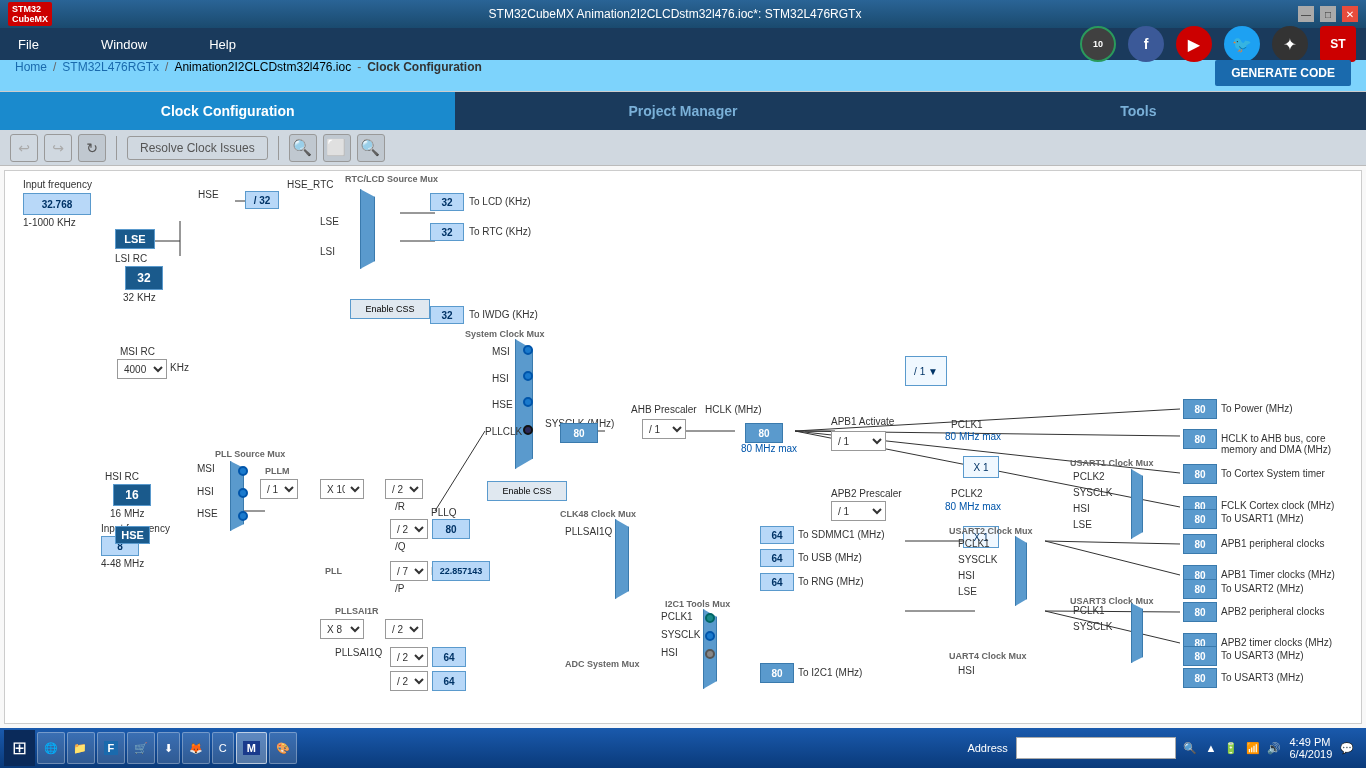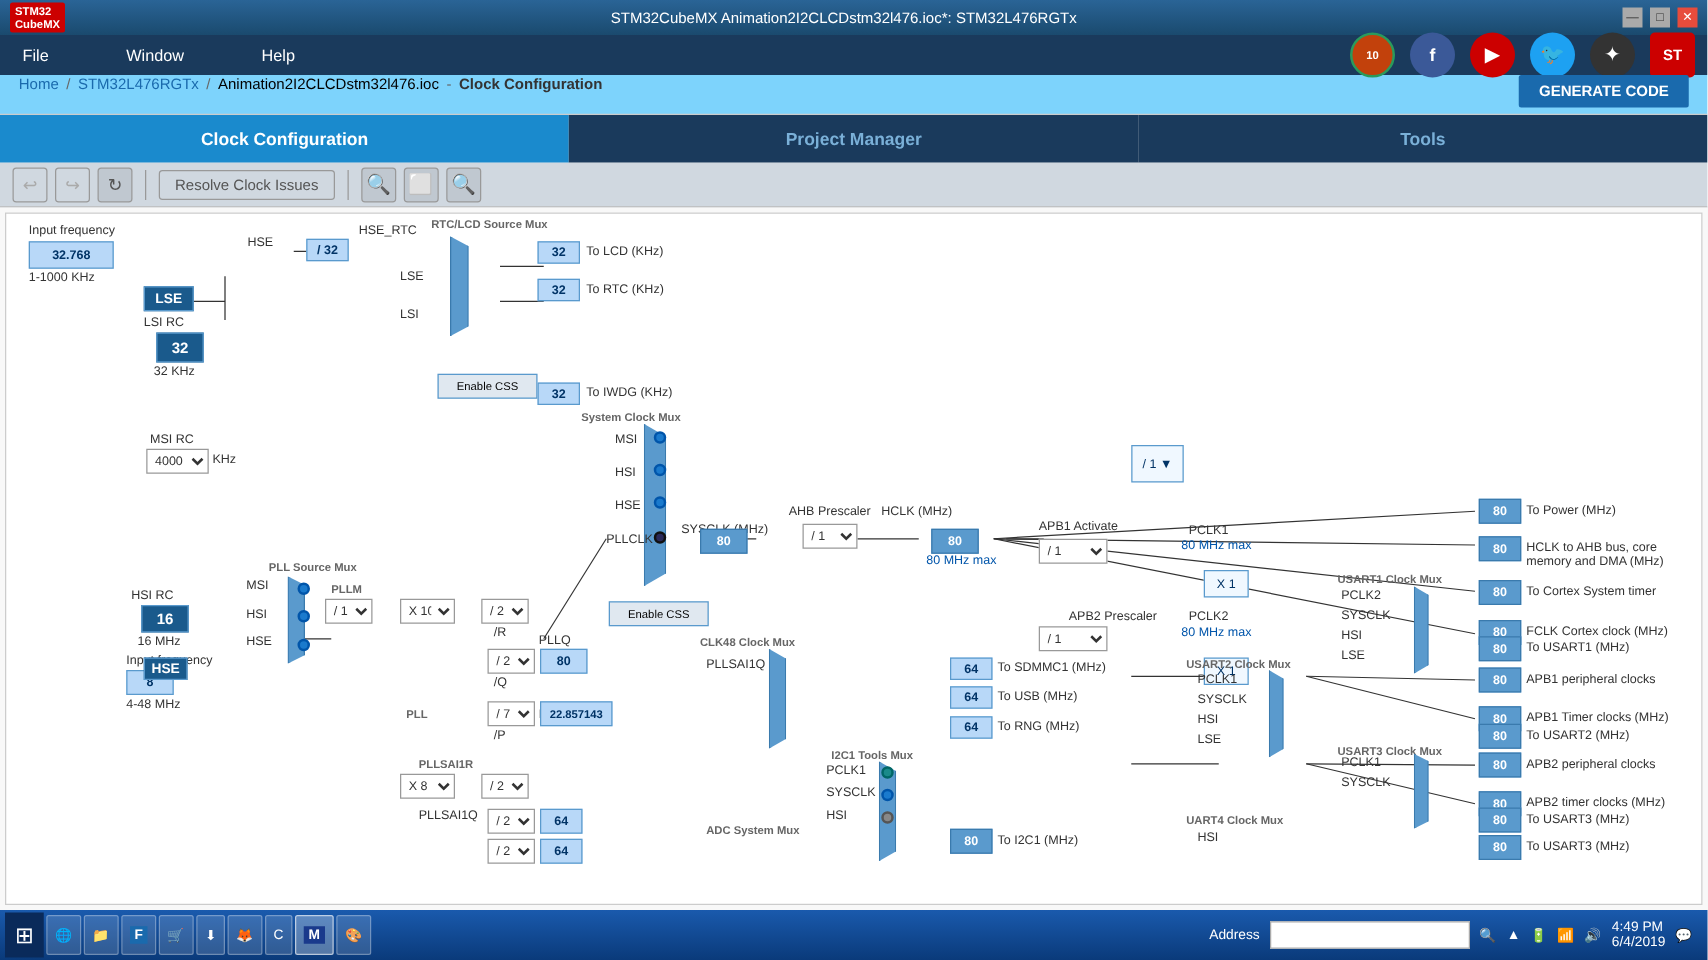--- a/index.html
+++ b/index.html
@@ -26,21 +26,21 @@
       background: #1a3a5c;
       height: 32px;
       display: flex;
       align-items: center;
       padding: 0 10px;
       gap: 46px;
     }
     .menu-item { color: white; font-size: 13px; cursor: pointer; padding: 4px 8px; }
     .menu-icons { margin-left: auto; display: flex; gap: 12px; align-items: center; }
     .menu-icon-circle { width: 36px; height: 36px; border-radius: 50%; display: flex; align-items: center; justify-content: center; color: white; font-size: 16px; cursor: pointer; }
-    .icon-10 { background: #c2410c; font-size: 10px; font-weight: bold; border: 2px solid #2a9a5c; text-align: center; }
+    .icon-10 { background: #404040; font-size: 10px; font-weight: bold; border: 2px solid #2a9a5c; text-align: center; }
     .icon-fb { background: #3b5998; }
     .icon-yt { background: #cc0000; }
     .icon-tw { background: #1da1f2; }
     .icon-net { background: #333; }
     .icon-st { background: #cc0000; font-weight: bold; font-size: 14px; }
 
     
     #breadcrumb {
       background: #7dd3fc;
       height: 32px;
@@ -489,21 +489,21 @@
       <div class="clk-label clk-label-blue" style="left:736px;top:272px;">80 MHz max</div>
 
       <div class="clk-label" style="left:826px;top:245px;">APB1 Activate</div>
       <select class="clk-select" style="left:826px;top:260px;width:55px;height:20px;">
         <option>/ 1</option>
       </select>
       <div class="clk-label" style="left:946px;top:248px;">PCLK1</div>
       <div class="clk-label clk-label-blue" style="left:940px;top:260px;">80 MHz max</div>
       <div class="clk-block" style="left:958px;top:285px;width:36px;height:22px;">X 1</div>
 
-      <div class="clk-label" style="left:826px;top:317px;margin-left:24px;">APB2 Prescaler</div>
+      <div class="clk-label" style="left:826px;top:317px;">APB2 Prescaler</div>
       <select class="clk-select" style="left:826px;top:330px;width:55px;height:20px;">
         <option>/ 1</option>
       </select>
       <div class="clk-label" style="left:946px;top:317px;">PCLK2</div>
       <div class="clk-label clk-label-blue" style="left:940px;top:330px;">80 MHz max</div>
       <div class="clk-block" style="left:958px;top:355px;width:36px;height:22px;">X 1</div>
 
       <div class="clk-block" style="left:900px;top:185px;width:42px;height:30px;">/ 1 ▼</div>
 
       <div class="clk-output-val" style="left:1178px;top:228px;width:34px;height:20px;">80</div>

